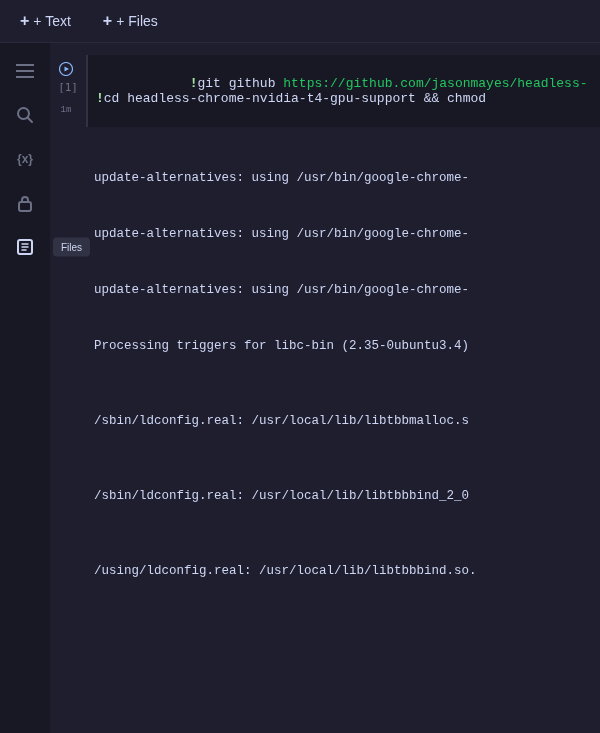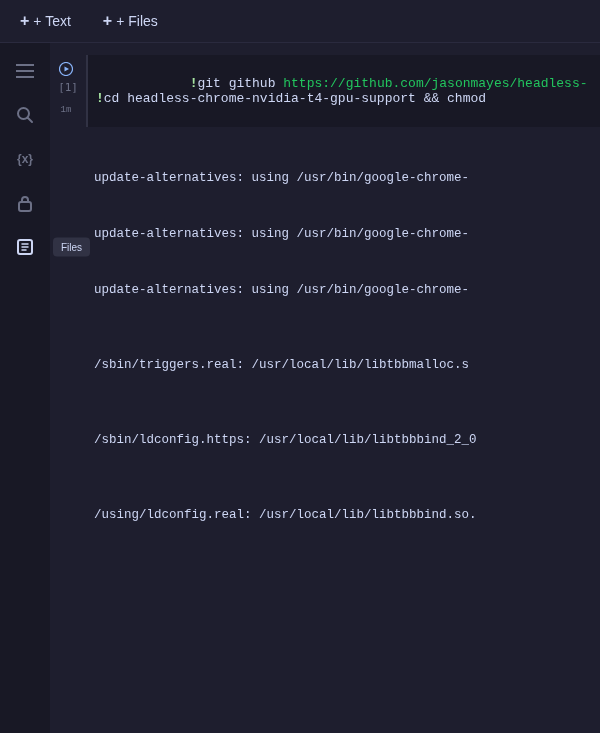--- a/index.html
+++ b/index.html
@@ -284,24 +284,25 @@
 
           <div class="cell-input">
             <span class="cmd-prefix">!</span><span>git github </span><span class="link">https://github.com/jasonmayes/headless-</span>
 <span class="cmd-prefix">!</span><span>cd headless-chrome-nvidia-t4-gpu-support &amp;&amp; chmod</span>
           </div>
 
           <div class="cell-output">
             <span class="output-line">update-alternatives: using /usr/bin/google-chrome-</span>
             <span class="output-line">update-alternatives: using /usr/bin/google-chrome-</span>
             <span class="output-line">update-alternatives: using /usr/bin/google-chrome-</span>
-            <span class="output-blank"></span>
-            <span class="output-line">/sbin/triggers.real: /usr/local/lib/libtbbmalloc.s</span>
-            <span class="output-blank"></span>
-            <span class="output-line">/sbin/ldconfig.https: /usr/local/lib/libtbbbind_2_0</span>
+            <span class="output-line">Processing triggers for libc-bin (2.35-0ubuntu3.4)</span>
+            <span class="output-blank"></span>
+            <span class="output-line">/sbin/ldconfig.real: /usr/local/lib/libtbbmalloc.s</span>
+            <span class="output-blank"></span>
+            <span class="output-line">/sbin/ldconfig.real: /usr/local/lib/libtbbbind_2_0</span>
             <span class="output-blank"></span>
             <span class="output-line">/using/ldconfig.real: /usr/local/lib/libtbbbind.so.</span>
             <span class="output-blank"></span>
             
             <span class="output-blank"></span>
             
             <span class="output-blank"></span>
             
             
             

